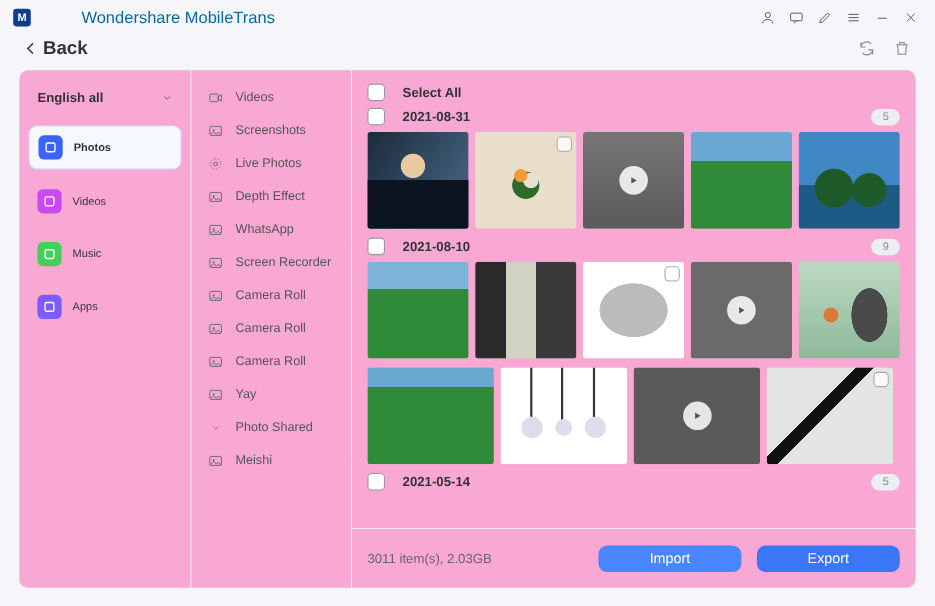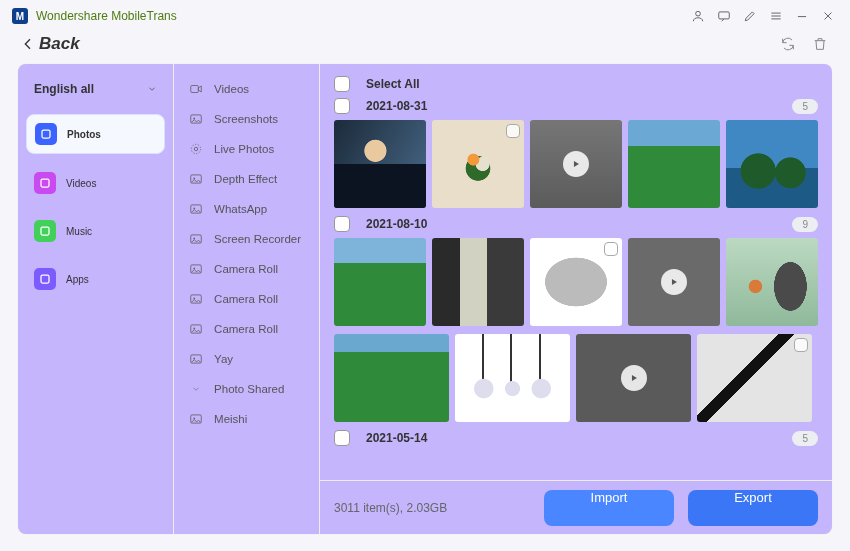--- a/index.html
+++ b/index.html
@@ -1,28 +1,28 @@
 <!DOCTYPE html>
 <html><head>
 <meta charset="utf-8">
 <style>
   * { box-sizing: border-box; margin: 0; padding: 0; font-family: -apple-system, "Segoe UI", Arial, sans-serif; }
   body { width: 850px; height: 551px; background: #f5f5fa; overflow: hidden; color: #333; }
   .titlebar { display: flex; align-items: center; height: 28px; padding: 4px 12px 0; }
   .titlebar .logo { width:16px; height:16px; background:#0f3e8a; border-radius:3px; display:flex; align-items:center; justify-content:center; color:#fff; font-size:10px; font-weight:700; margin-right:8px; }
-  .titlebar .title { font-size:12px; color:#4d7c0f; flex:1; }
+  .titlebar .title { font-size:15px; color:#0369a1; flex:1;margin-left:38px; }
   .titlebar .win-btn { width:20px; height:20px; display:flex; align-items:center; justify-content:center; margin-left:6px; cursor:pointer; color:#555; }
   .titlebar .win-btn svg { width:14px; height:14px; stroke:#555; stroke-width:1.5; fill:none; }
-  .backrow { display:flex; align-items:flex-end; padding: 6px 20px 10px; font-style: italic; }
+  .backrow { display:flex; align-items:flex-end; padding: 6px 20px 10px; }
   .backrow .back { display:flex; align-items:center; font-size:17px; font-weight:600; cursor:pointer; }
   .backrow .back svg { width:16px; height:16px; stroke:#333; stroke-width:2; fill:none; margin-right:3px; }
   .backrow .spacer { flex:1; }
   .backrow .tool { width:20px; height:20px; margin-left:12px; cursor:pointer; display:flex; align-items:center; justify-content:center; }
   .backrow .tool svg { width:16px; height:16px; stroke:#888; stroke-width:1.5; fill:none; }
-  .main { display:flex; background:#c4b5fd; border-radius:8px; margin: 0 18px 14px 18px; height: 470px; box-shadow: 0 0 1px rgba(0,0,0,.12); }
+  .main { display:flex; background:#f9a8d4; border-radius:8px; margin: 0 18px 14px 18px; height: 470px; box-shadow: 0 0 1px rgba(0,0,0,.12); }
   .col-a { width:160px; border-right:1px solid #eee; padding:12px 8px; }
   .lang { display:flex; align-items:center; justify-content:space-between; padding:6px 8px; font-size:12px; font-weight:600; margin-bottom:12px; cursor:pointer; }
   .lang svg { width:10px; height:10px; stroke:#555; stroke-width:2; fill:none; }
   .cat { display:flex; align-items:center; padding:8px 8px; border-radius:8px; font-size:10px; margin-bottom:10px; cursor:pointer; }
   .cat .cicon { width:22px; height:22px; border-radius:5px; margin-right:10px; display:flex; align-items:center; justify-content:center; }
   .cat.active { border:1px solid #d9e2ff; background:#f6f8ff; font-weight:600; }
   .col-b { width:150px; border-right:1px solid #eee; padding:10px 0; overflow:hidden; }
   .sub { display:flex; align-items:center; padding:7px 14px; font-size:11.5px; cursor:pointer; color:#555; }
   .sub .sicon { width:16px; height:16px; margin-right:10px; display:flex; align-items:center; justify-content:center; }
   .sub .sicon svg { width:14px; height:14px; stroke:#666; stroke-width:1.5; fill:none; }
@@ -35,21 +35,21 @@
   .badge { background:#eceef2; color:#888; font-size:10px; padding:2px 10px; border-radius:8px; }
   .thumbs { display:flex; gap:6px; margin-bottom:8px; }
   .th { position:relative; width:92px; height:88px; border-radius:3px; cursor:pointer; overflow:hidden; }
   .th.big { width:115px; }
   .th .play { position:absolute; inset:0; display:flex; align-items:center; justify-content:center; }
   .th .play div { width:26px; height:26px; border-radius:50%; background:rgba(255,255,255,.85); display:flex; align-items:center; justify-content:center; }
   .th .play div svg { width:10px; height:10px; fill:#555; }
   .th .tck { position:absolute; top:4px; right:4px; width:14px; height:14px; border:1.5px solid #aaa; border-radius:4px; background:rgba(255,255,255,.8);}
   .footer { height:54px; border-top:1px solid #eee; display:flex; align-items:center; padding:0 14px; position:relative; }
   .footer .info { font-size:12px; color:#666; flex:1; }
-  .btn { width:130px; height:36px; border-radius:8px; display:flex; justify-content:center; font-size:13px; color:#fff; cursor:pointer; margin-left:14px; }
+  .btn { width:130px; height:24px; border-radius:8px; display:flex; align-items:center; justify-content:center; font-size:13px; color:#fff; cursor:pointer; margin-left:14px; }
   .addmenu { position:absolute; top:-38px; left:370px; background:#fff; border:1px solid #ccc; border-radius:2px; padding:4px 0; box-shadow:0 2px 6px rgba(0,0,0,.15); font-size:12px; }
   .addmenu div { padding:3px 18px 3px 12px; cursor:pointer; }
   
   .fill { position:absolute; inset:0; }
 </style>
 </head>
 <body>
 
 <div class="titlebar">
   <div class="logo">M</div>

